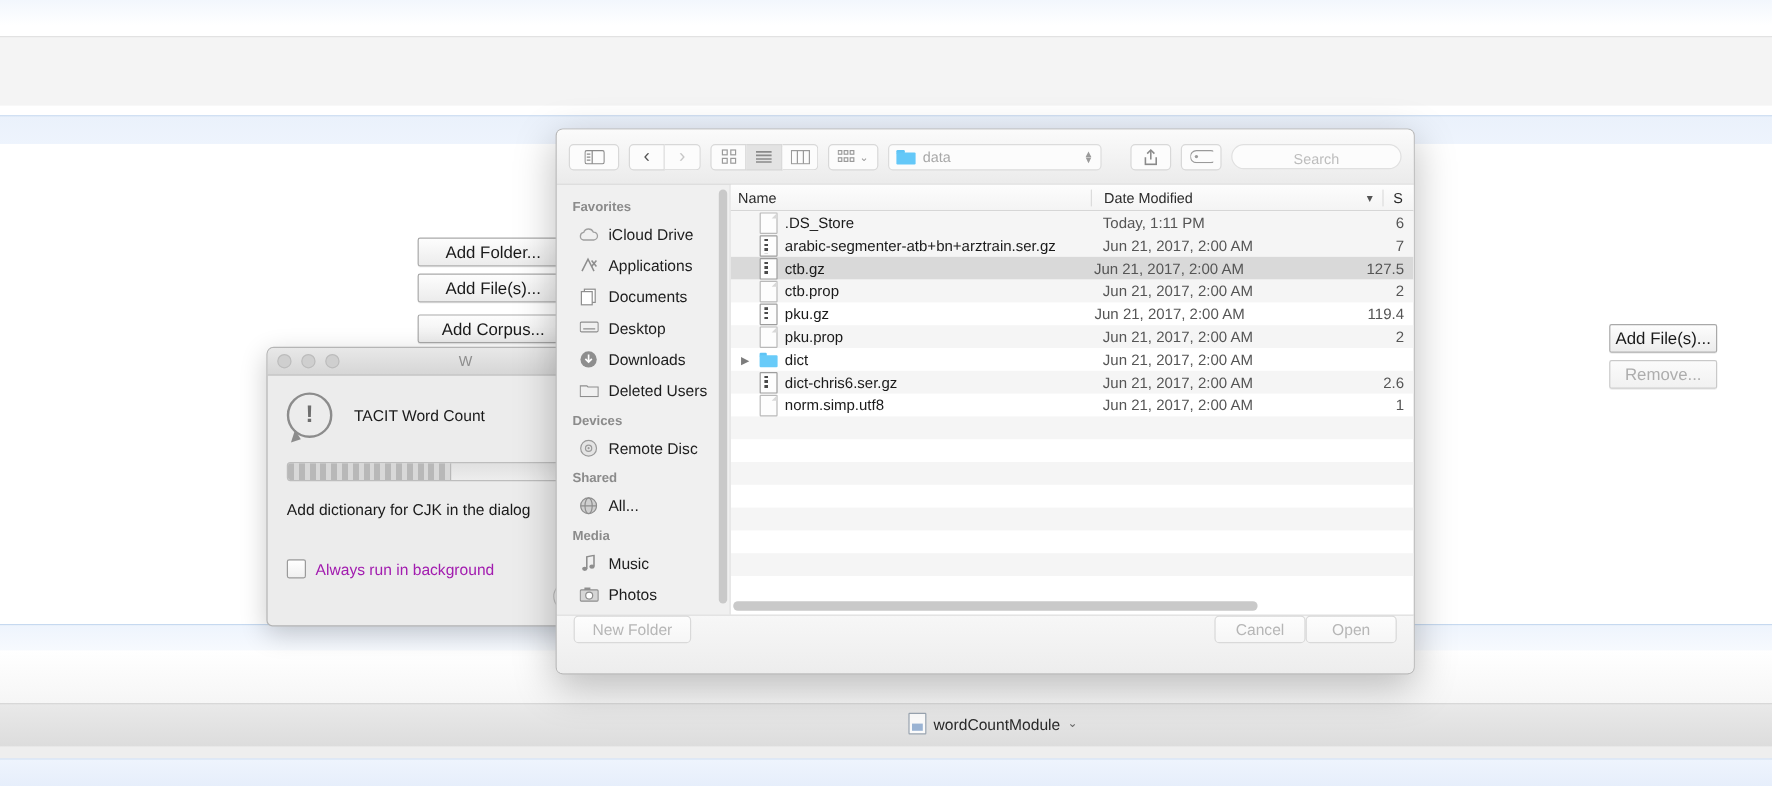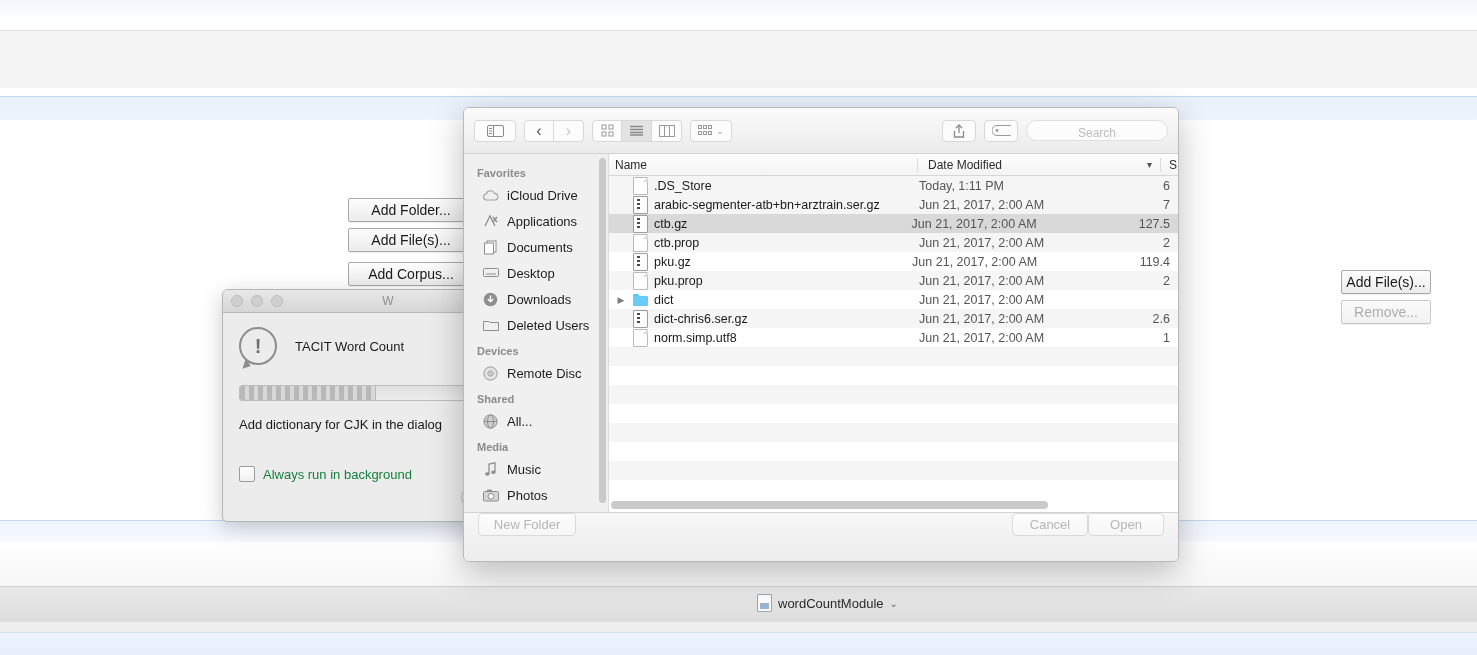--- a/index.html
+++ b/index.html
@@ -112,21 +112,21 @@
   #tacit-progress {
     margin-top: 20px; height: 14px; border-radius: 3px;
     background: linear-gradient(#e0e0e0, #ededed);
     border: 1px solid #bdbdbd; overflow: hidden; position: relative;
   }
   #tacit-progress-fill {
     position: absolute; left: 0; top: 0; bottom: 0; width: 46%;
     background: repeating-linear-gradient(90deg, #b8b8b8 0 5px, #d8d8d8 5px 9px);
   }
   #tacit-message { margin-top: 16px; font-size: 13px; color: #1a1a1a; }
-  #tacit-check-row { margin-top: 34px; display: flex; align-items: center; gap: 8px; font-size: 13px; color: #15803d; }
+  #tacit-check-row { margin-top: 34px; display: flex; align-items: center; gap: 8px; font-size: 13px; color: #a21caf; }
   .checkbox-sq {
     width: 14px; height: 14px; border: 1px solid #9b9b9b; border-radius: 2px;
     background: linear-gradient(#ffffff, #f0f0f0); flex: none;
   }
   #tacit-cancel {
     position: absolute; right: 14px; bottom: 12px;
     width: 78px; height: 24px; border-radius: 12px;
     border: 1px solid #bdbdbd; background: linear-gradient(#ffffff, #f2f2f2);
     font-size: 13px; color: #1a1a1a; line-height: 22px; text-align: center;
     box-sizing: border-box;
@@ -223,21 +223,21 @@
 
   
   #panel-list { flex: 1; min-width: 0; display: flex; flex-direction: column; background: #ffffff; position: relative; }
   #list-header {
     height: 21px; flex: none; display: flex; align-items: center;
     background: linear-gradient(#fdfdfd, #f4f4f4);
     border-bottom: 1px solid #d6d6d6;
     font-size: 12px; color: #2b2b2b;
   }
   .col-name { width: 300px; padding-left: 6px; box-sizing: border-box; }
-  .col-date { width: 243px; padding-left: 10px; box-sizing: border-box; border-left: 1px solid #dcdcdc; display: flex; align-items: center; margin-left: 8px; }
+  .col-date { width: 243px; padding-left: 10px; box-sizing: border-box; border-left: 1px solid #dcdcdc; display: flex; align-items: center; }
   .col-date .sort-chev { margin-left: auto; margin-right: 8px; font-size: 10px; color: #555; }
   .col-size { flex: 1; padding-left: 8px; box-sizing: border-box; border-left: 1px solid #dcdcdc; text-align: left; }
 
   #rows-wrap { flex: 1; overflow: hidden; }
   .row { height: 19px; display: flex; align-items: center; font-size: 12.5px; color: #1a1a1a; }
   .row.alt { background: #f5f5f5; }
   .row.selected { background: #d9d9d9; }
   .row .r-name { width: 300px; display: flex; align-items: center; gap: 6px; padding-left: 6px; box-sizing: border-box; }
   .row .r-date { width: 243px; padding-left: 10px; box-sizing: border-box; color: #555; }
   .row .r-size { flex: 1; padding-right: 8px; box-sizing: border-box; color: #555; text-align: right; }
@@ -397,20 +397,28 @@
           <rect x="0.5" y="0.5" width="3" height="3" fill="none" stroke="#9a9a9a"></rect>
           <rect x="5.5" y="0.5" width="3" height="3" fill="none" stroke="#9a9a9a"></rect>
           <rect x="10.5" y="0.5" width="3" height="3" fill="none" stroke="#9a9a9a"></rect>
           <rect x="0.5" y="6.5" width="3" height="3" fill="none" stroke="#9a9a9a"></rect>
           <rect x="5.5" y="6.5" width="3" height="3" fill="none" stroke="#9a9a9a"></rect>
           <rect x="10.5" y="6.5" width="3" height="3" fill="none" stroke="#9a9a9a"></rect>
         </svg>
         <span style="font-size:9px;color:#9a9a9a;margin-left:3px;">⌄</span>
       </div>
 
+      <div id="path-popup">
+        <span class="folder-ico"></span>
+        <span id="path-label">data</span>
+        <span class="stepper">
+            <span>▲</span>
+            <span>▼</span>
+          </span>
+      </div>
 
       <div class="tb-btn" id="share-btn">
         <svg width="12" height="14" viewBox="0 0 12 14" aria-hidden="true">
           <path d="M6 1 L6 9" stroke="#8a8a8a" stroke-width="1.3" fill="none"></path>
           <path d="M3 4 L6 1 L9 4" stroke="#8a8a8a" stroke-width="1.3" fill="none"></path>
           <path d="M1.5 7 L1.5 13 L10.5 13 L10.5 7" stroke="#8a8a8a" stroke-width="1.3" fill="none"></path>
         </svg>
       </div>
 
       <div class="tb-btn" id="tag-btn">

